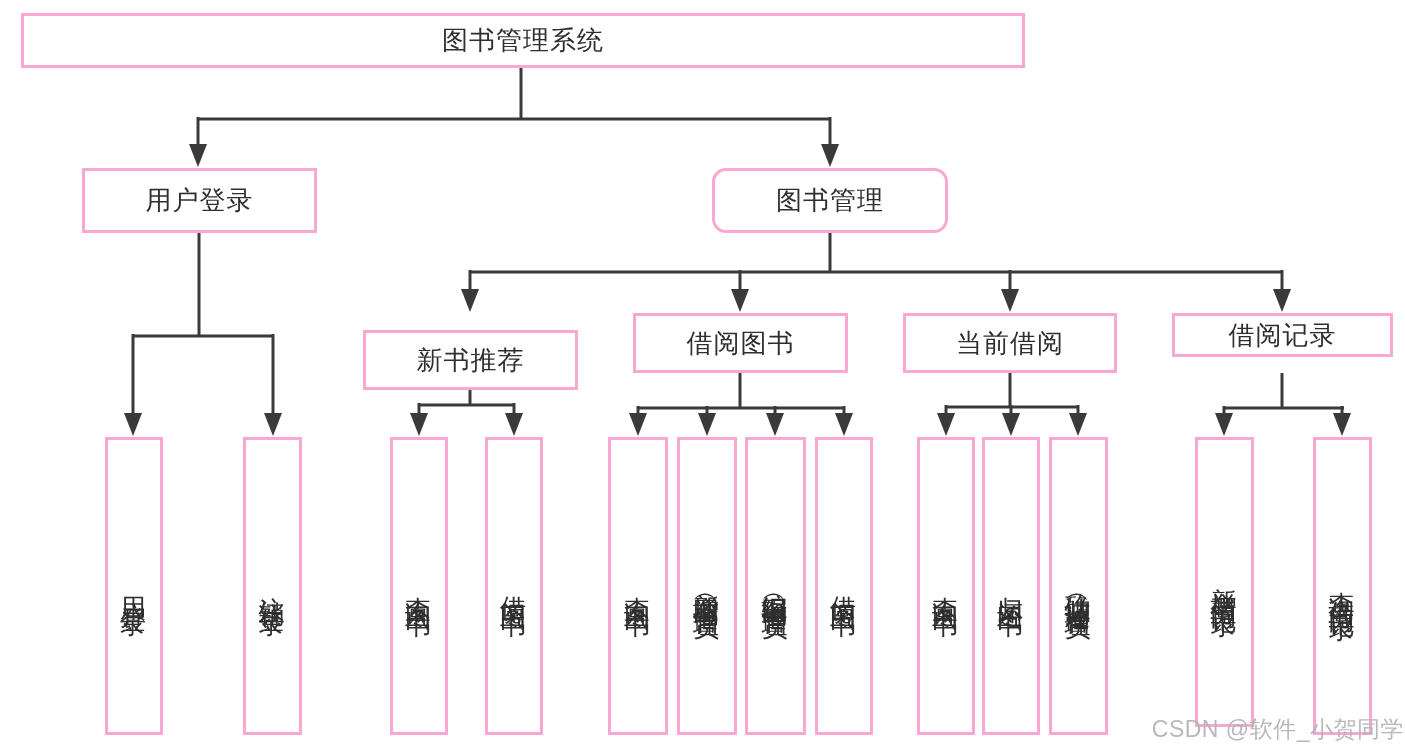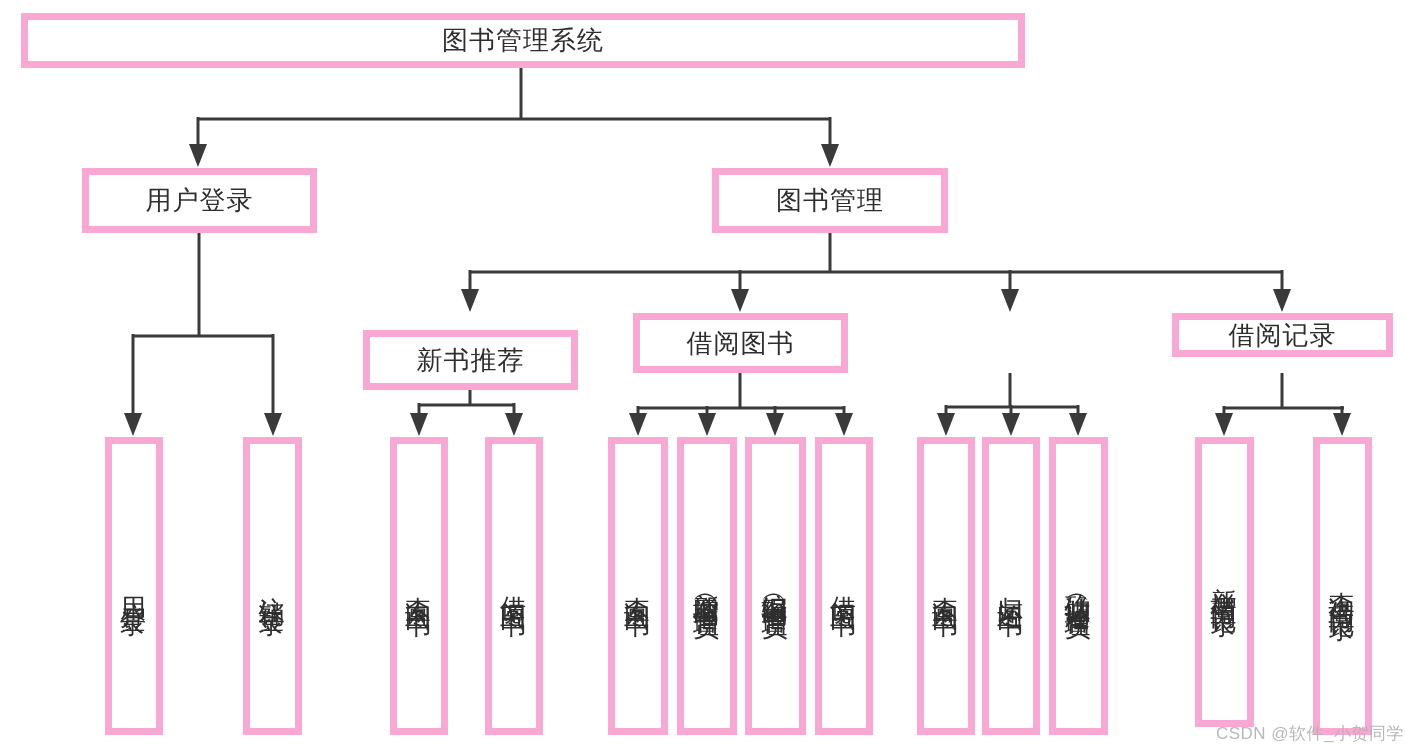--- a/index.html
+++ b/index.html
@@ -4,35 +4,35 @@
 <style>
   html,body{margin:0;padding:0;}
   body{
     width:1405px;height:747px;position:relative;background:#ffffff;
     font-family:"Liberation Sans","DejaVu Sans",sans-serif;
     overflow:hidden;
   }
   #stage{position:absolute;left:0;top:0;width:1405px;height:747px;}
   .node{
     position:absolute;box-sizing:border-box;
-    border:7px solid #f9a8d4;background:#ffffff;
+    border:3px solid #f9a8d4;background:#ffffff;
     display:flex;align-items:center;justify-content:center;
     color:#2e2e2e;font-size:26px;letter-spacing:1px;
     white-space:nowrap;z-index:2;
   }
   .vnode{
     writing-mode:vertical-rl;text-orientation:mixed;
     letter-spacing:5px;font-size:26px;
   }
   #connectors{position:absolute;left:0;top:0;z-index:1;}
   #connectors line{stroke:#3a3a3a;stroke-width:3;}
   #connectors polygon{fill:#3a3a3a;}
   #watermark{
     position:absolute;right:1px;bottom:2px;z-index:5;
-    color:#b1b1b1;font-size:17px;letter-spacing:0.5px;
+    color:#b1b1b1;font-size:23px;letter-spacing:0.5px;
     opacity:0.9;white-space:nowrap;
   }
 </style>
 </head>
 <body>
 
 <div id="stage">
 
   <svg id="connectors" width="1405" height="747" viewBox="0 0 1405 747">
 
@@ -110,29 +110,32 @@
     </g>
   </svg>
 
   <div class="node" style="left:21px;top:13px;width:1004px;height:55px;">
     <span>图书管理系统</span>
   </div>
 
   <div class="node" style="left:82px;top:168px;width:235px;height:65px;">
     <span>用户登录</span>
   </div>
-  <div class="node" style="left:712px;top:168px;width:236px;height:65px;">
+  <div class="node" style="left:712px;top:168px;width:236px;height:65px;border-radius:14px;">
     <span>图书管理</span>
   </div>
 
   <div class="node" style="left:363px;top:330px;width:215px;height:60px;">
     <span>新书推荐</span>
   </div>
   <div class="node" style="left:633px;top:313px;width:215px;height:60px;">
     <span>借阅图书</span>
+  </div>
+  <div class="node" style="left:903px;top:313px;width:214px;height:60px;">
+    <span>当前借阅</span>
   </div>
   <div class="node" style="left:1172px;top:313px;width:221px;height:44px;">
     <span>借阅记录</span>
   </div>
 
   <div class="node vnode" style="left:105px;top:437px;width:58px;height:298px;">
     <span>用户登录</span>
   </div>
   <div class="node vnode" style="left:243px;top:437px;width:59px;height:298px;">
     <span>注销登录</span>

